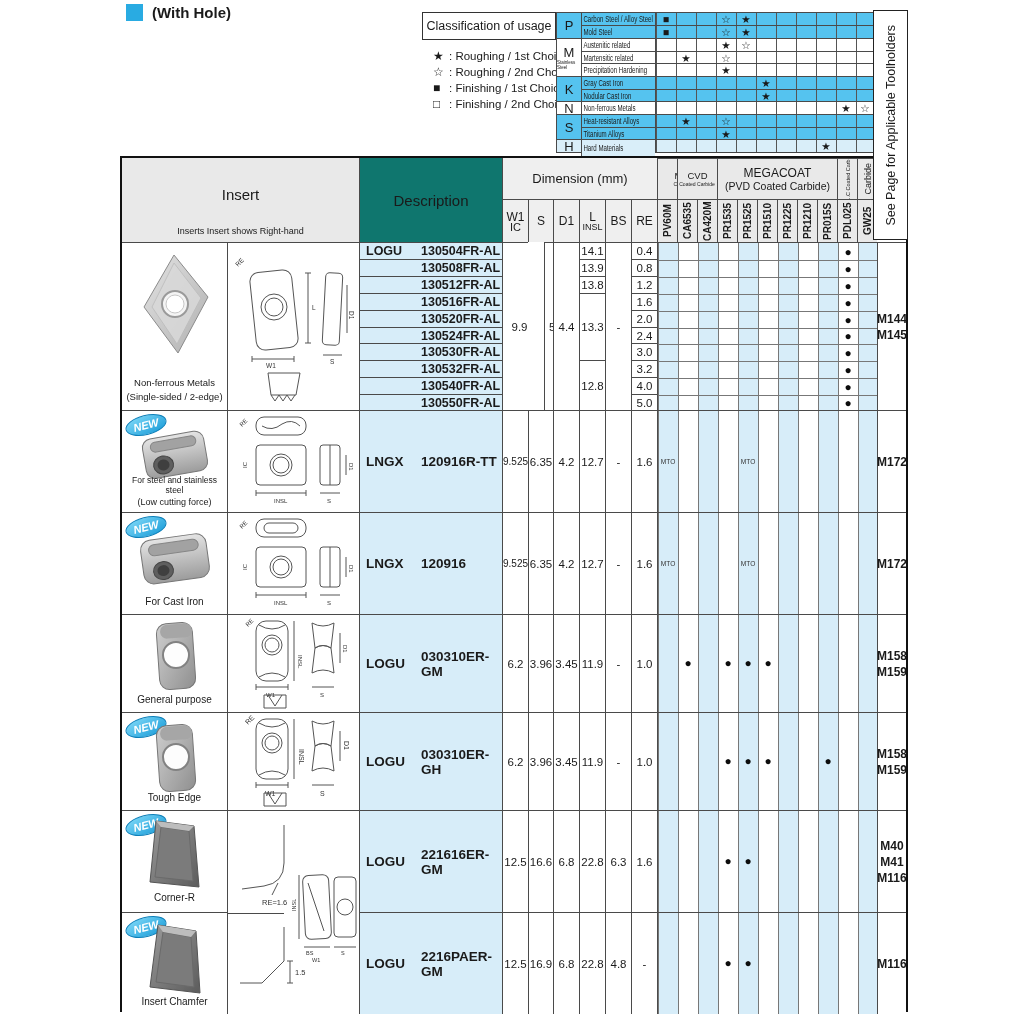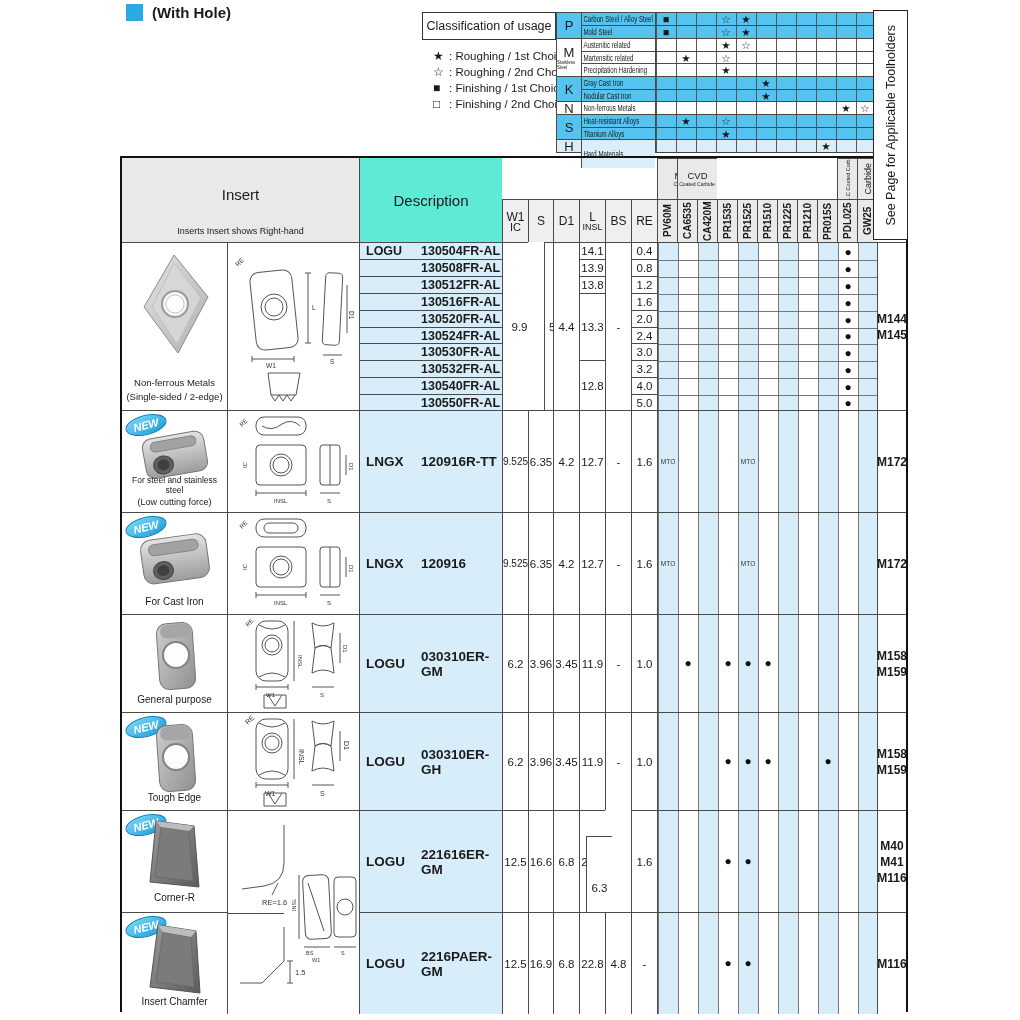--- a/index.html
+++ b/index.html
@@ -168,39 +168,40 @@
     <div class="c mkp tcyan" style="left:99px;top:102px;width:219px;height:13px;">
       <span class="mk" style="left:20px;line-height:13px;">★</span>
       <span class="mk" style="left:60px;line-height:13px;">☆</span>
     </div>
     <div class="c mat tcyan" style="left:25px;top:115px;width:74px;height:12px;">
         <span>Titanium Alloys</span>
       </div>
     <div class="c mkp tcyan" style="left:99px;top:115px;width:219px;height:12px;">
       <span class="mk" style="left:60px;line-height:12px;">★</span>
     </div>
-    <div class="c mat tpale" style="left:25px;top:127px;width:74px;height:29px;text-align:center;">
+    <div class="c mat tpale" style="left:25px;top:127px;width:74px;height:17px;text-align:center;">
         <span>Hard Materials</span>
       </div>
     <div class="c mkp tpale" style="left:99px;top:127px;width:219px;height:13px;">
       <span class="mk" style="left:160px;line-height:13px;">★</span>
     </div>
   </div>
 
   <div id="vbox">
     <div class="vtx">See Page for Applicable Toolholders</div>
   </div>
 
   <div id="tbl">
 
     <div class="c nl nt hdrg" style="left:0;top:0;width:237px;height:84px;background:#e9e9e9;">
       <div class="lblrow" style="top:28px;font-size:15px;">Insert</div>
       <div class="lblrow" style="bottom:6px;font-size:9px;">Inserts Insert shows Right-hand</div>
     </div>
-    <div class="c nt ctr" style="left:237px;top:0;width:143px;height:84px;background:#5eead4;font-size:15px;">Description</div>
+    <div class="c nt ctr" style="left:237px;top:0;width:143px;height:84px;background:#0f766e;font-size:15px;">Description</div>
+    <div class="c nt ctr" style="left:380px;top:0;width:155px;height:41px;background:#efefef;font-size:13px;">Dimension (mm)</div>
     <div class="c dimh" style="left:380px;top:41px;width:26px;height:43px;background:#efefef;">
         <span>W1</span>
         <span class="l2" style="font-size:11px;">IC</span>
       </div>
     <div class="c dimh" style="left:406px;top:41px;width:25px;height:43px;background:#efefef;">
         <span>S</span>
       </div>
     <div class="c dimh" style="left:431px;top:41px;width:26px;height:43px;background:#efefef;">
         <span>D1</span>
       </div>
@@ -215,20 +216,24 @@
         <span>RE</span>
       </div>
 
     <div class="c col hdrg" style="left:535px;top:0;width:20px;height:41px;padding-left:24px;">
         <span class="gg1">MN</span>
         <span class="gg2">Cermet</span>
       </div>
     <div class="c col hdrg" style="left:555px;top:0;width:40px;height:41px;">
         <span class="gg1">CVD</span>
         <span class="gg2">Coated Carbide</span>
+      </div>
+    <div class="c col hdrg" style="left:595px;top:0;width:120px;height:41px;">
+        <span style="font-size:12px;line-height:13px;">MEGACOAT</span>
+        <span style="font-size:10.5px;line-height:12px;">(PVD Coated Carbide)</span>
       </div>
     <div class="c ctr hdrg" style="left:715px;top:0;width:20px;height:41px;overflow:hidden;">
         <span class="vtx" style="font-size:5.5px;white-space:nowrap;">D.L.C Coated Carbide</span>
       </div>
     <div class="c ctr hdrg" style="left:735px;top:0;width:20px;height:41px;overflow:hidden;">
         <span class="vtx" style="font-size:9px;white-space:nowrap;">Carbide</span>
       </div>
 
     <div class="c hdrg" style="left:535px;top:41px;width:20px;height:43px;">
         <span class="gname">PV60M</span>
@@ -679,21 +684,21 @@
       </svg>
     </div>
     <div class="c desc" style="left:237px;top:652px;width:143px;height:102px;font-size:13.5px;">
         <span class="pfx">LOGU</span>
         <span>221616ER-GM</span>
       </div>
     <div class="c ctr dim" style="left:380px;top:652px;width:26px;height:102px;">12.5</div>
     <div class="c ctr dim" style="left:406px;top:652px;width:25px;height:102px;">16.6</div>
     <div class="c ctr dim" style="left:431px;top:652px;width:26px;height:102px;">6.8</div>
     <div class="c ctr dim" style="left:457px;top:652px;width:26px;height:102px;">22.8</div>
-    <div class="c ctr dim" style="left:464px;top:652px;width:26px;height:102px;margin-top:26px;">6.3</div>
+    <div class="c ctr dim" style="left:483px;top:652px;width:26px;height:102px;">6.3</div>
     <div class="c ctr dim" style="left:509px;top:652px;width:26px;height:102px;">1.6</div>
     <div class="c gpanel" style="left:535px;top:652px;width:220px;height:102px;">
       <span class="dg" style="left:60px;top:43px;">●</span>
       <span class="dg" style="left:80px;top:43px;">●</span>
     </div>
     <div class="c pgc" style="left:755px;top:652px;width:29px;height:102px;">
         <span>M40</span>
         <span>M41</span>
         <span>M116</span>
       </div>

